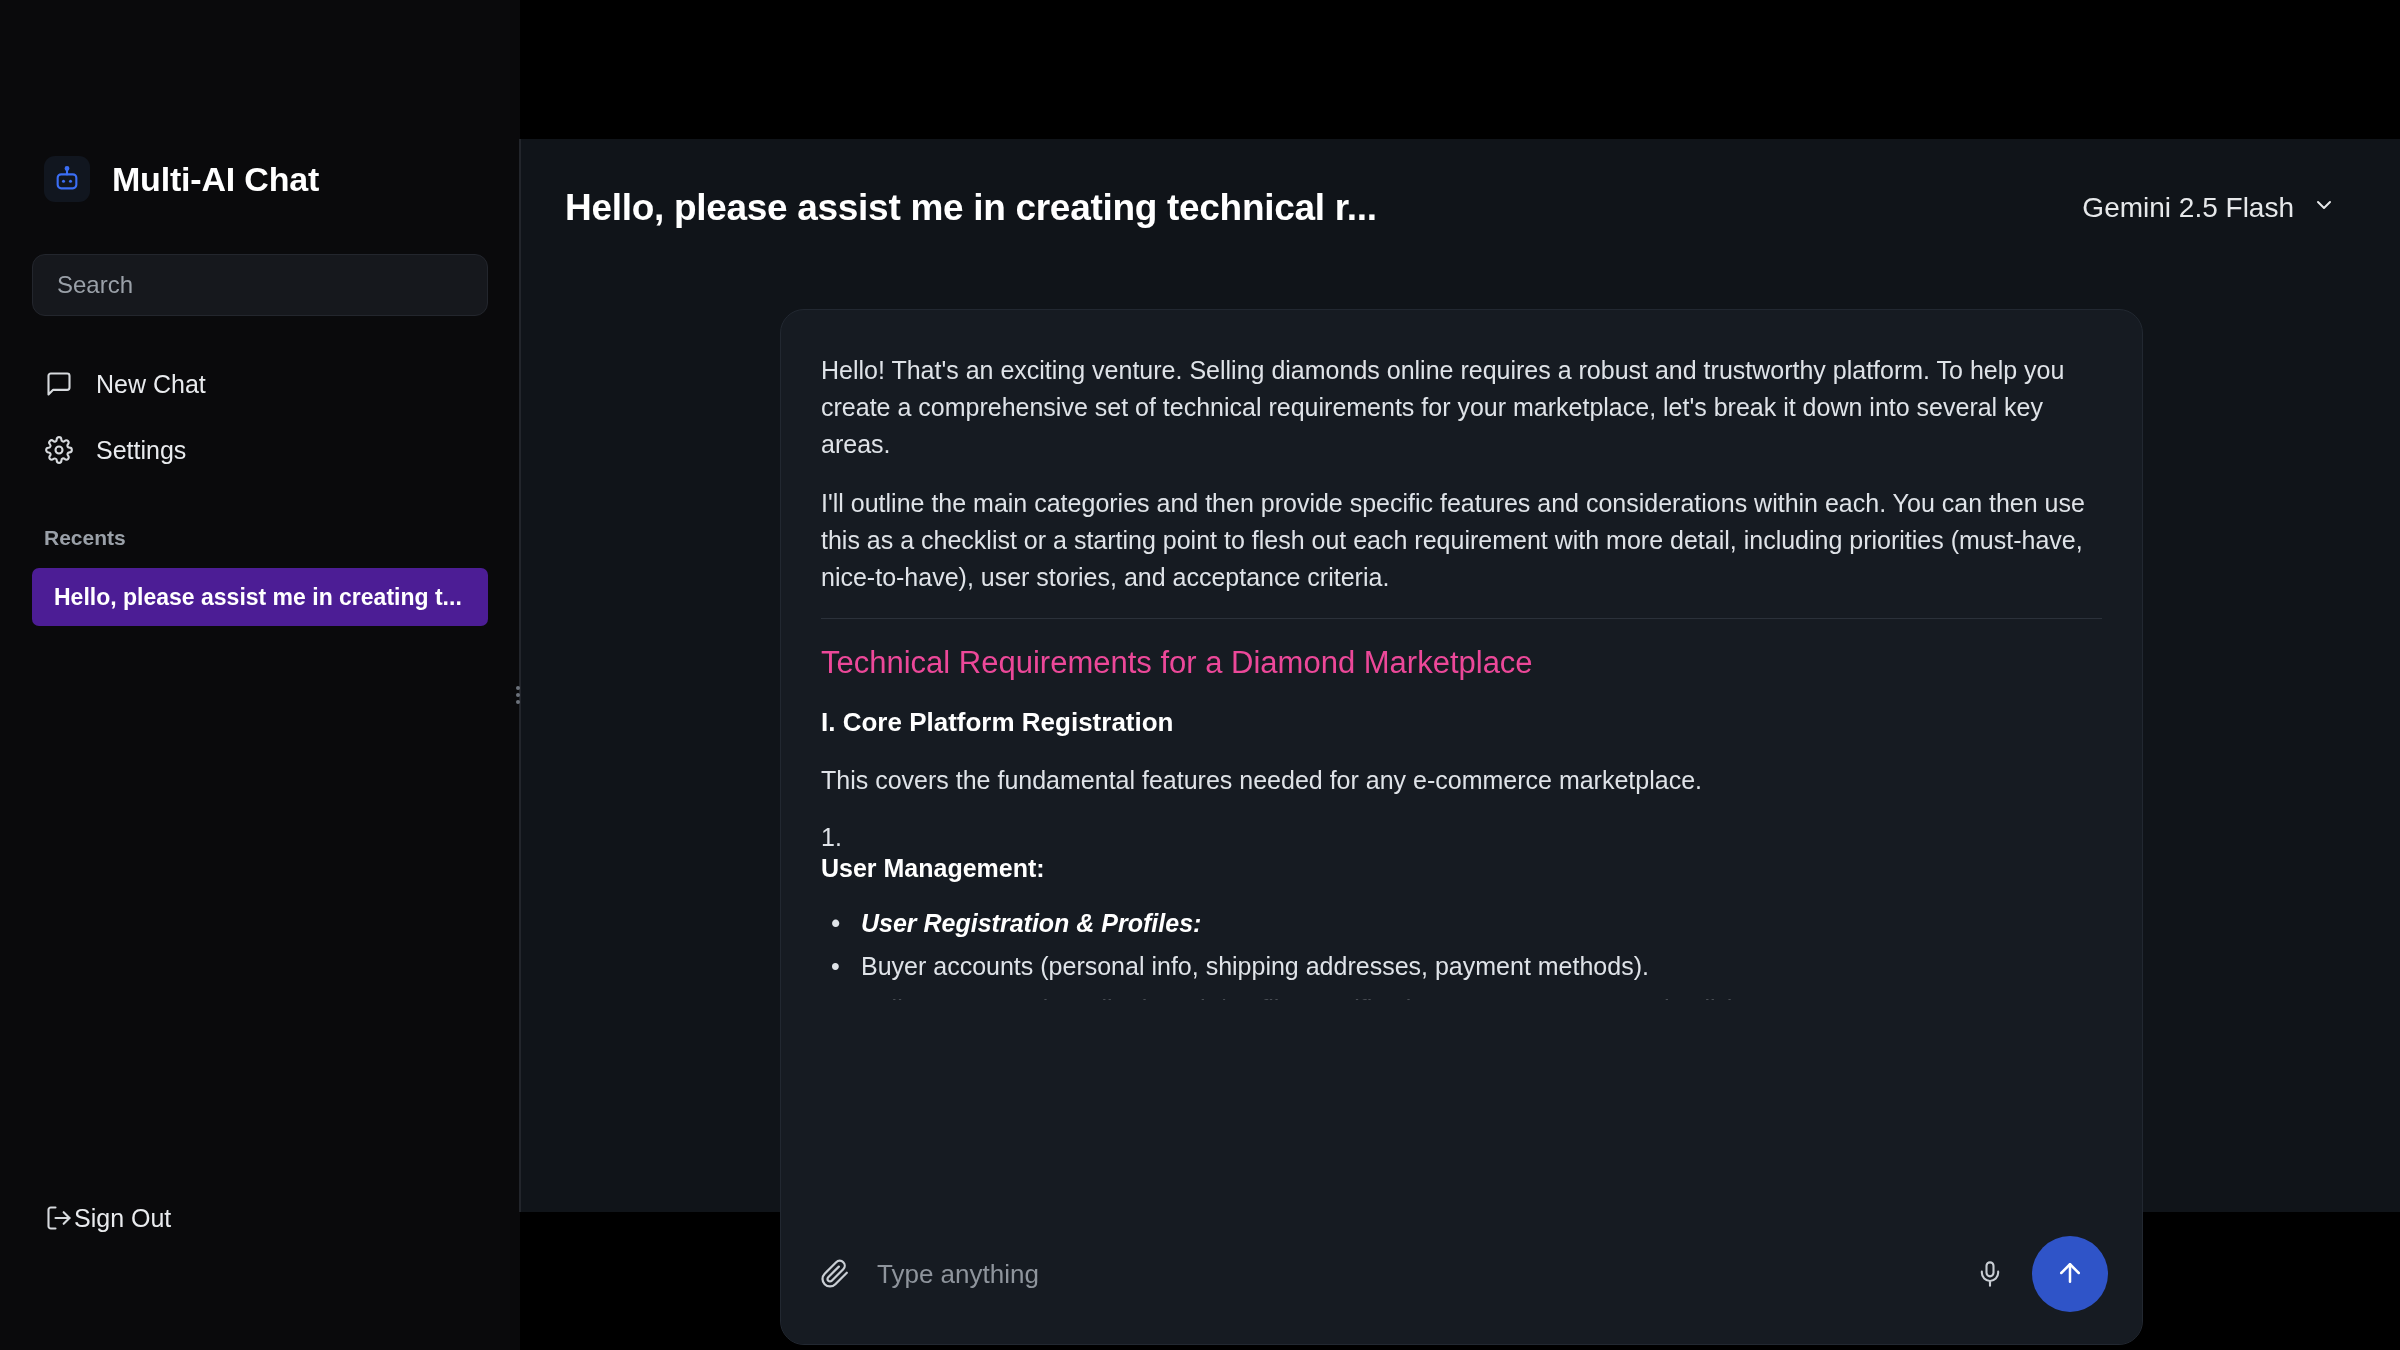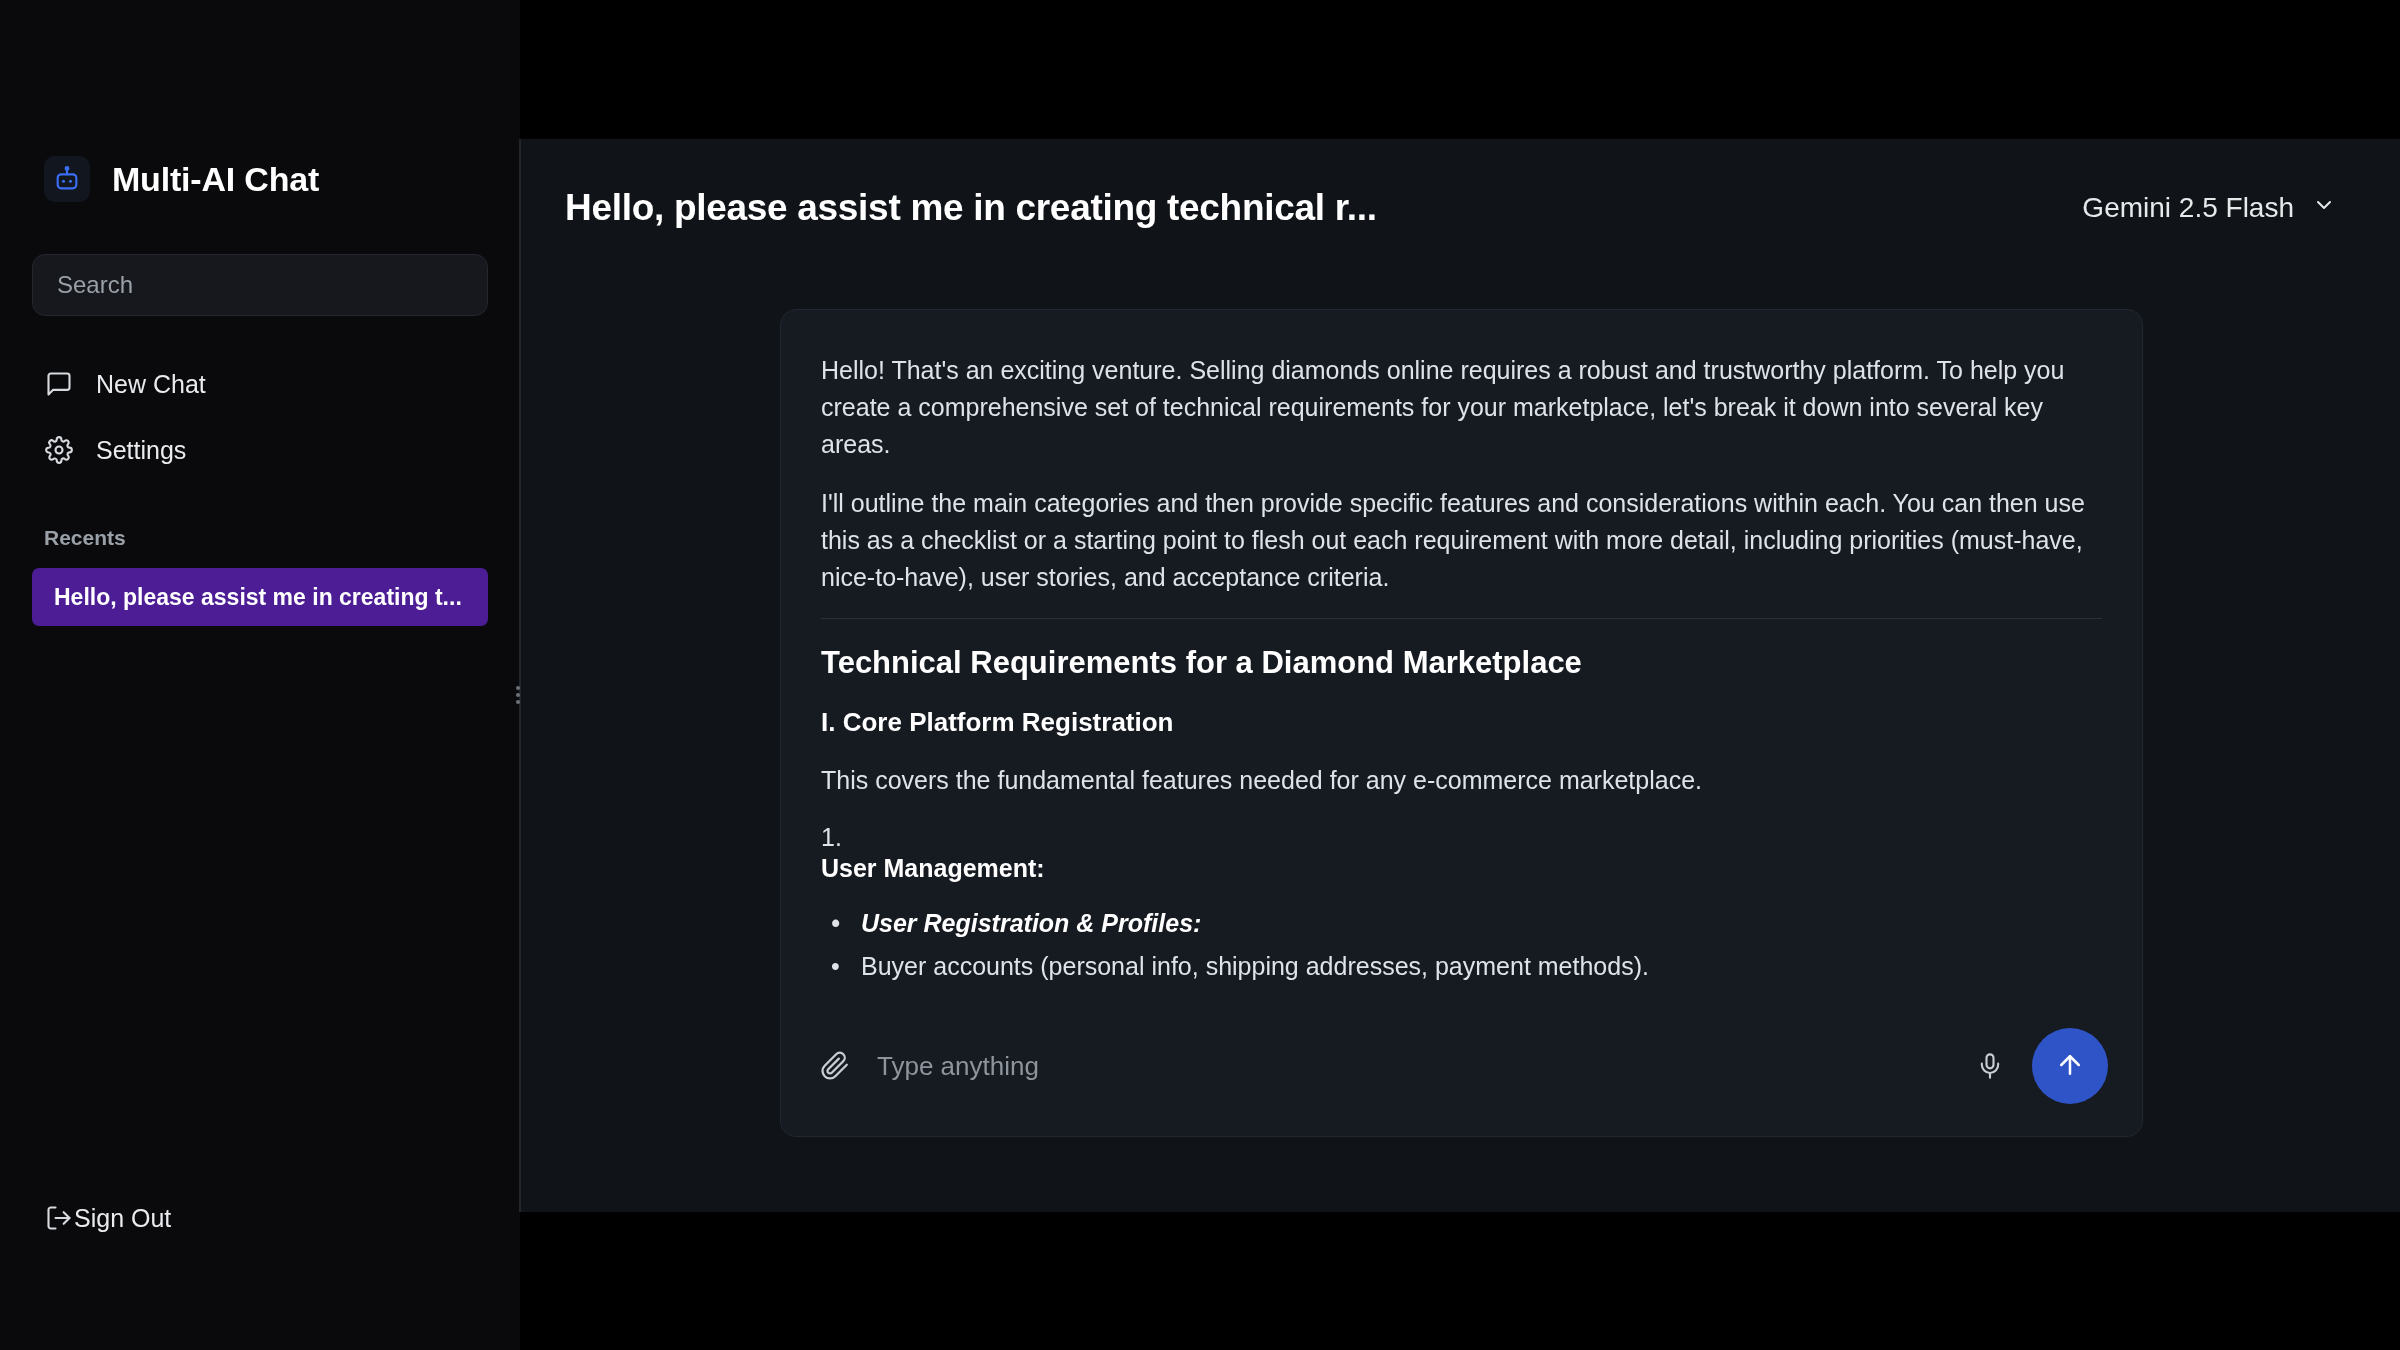--- a/index.html
+++ b/index.html
@@ -198,24 +198,24 @@
     color: #e6e8ea;
     font-size: 28px;
     cursor: pointer;
   }
 
   .chat-card {
     position: absolute;
     left: 259px;
     top: 170px;
     width: 1363px;
-    height: 828px;
+    height: 1036px;
     background: #161b22;
     border: 1px solid #222831;
-    border-radius: 16px;
+    border-radius: 24px;
     overflow: hidden;
   }
 
   .messages {
     position: absolute;
     left: 0; top: 0;
     width: 100%;
     height: 690px;
     overflow: hidden;
     padding: 42px 40px 0 40px;
@@ -225,23 +225,23 @@
     font-size: 25px;
     line-height: 1.48;
     margin-bottom: 22px;
   }
   .msg-divider {
     height: 1px;
     background: #2b313a;
     margin: 22px 0 26px 0;
   }
   .h-main {
-    color: #ffffff;
+    color: #ec4899;
     font-size: 31px;
-    font-weight: bold;
+    font-weight: normal;
     margin-bottom: 26px;
   }
   .h-sub {
     color: #ffffff;
     font-size: 26px;
     font-weight: bold;
     margin-bottom: 24px;
   }
   .ol-num {
     color: #dfe3e8;

